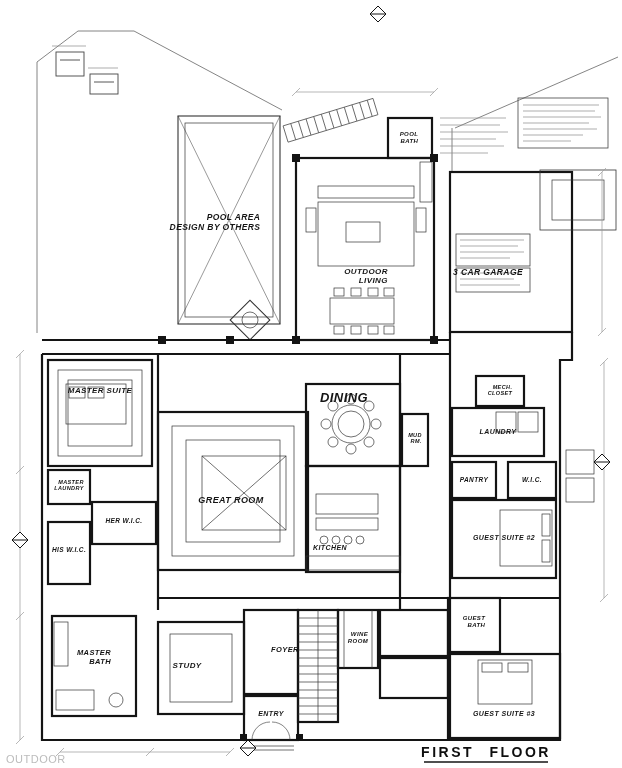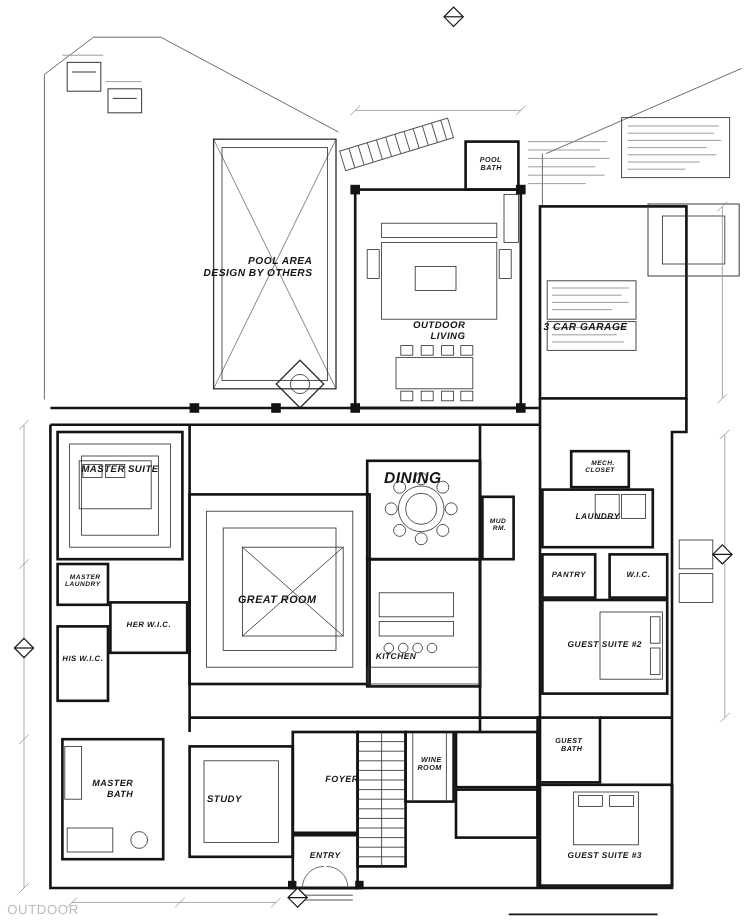--- a/index.html
+++ b/index.html
@@ -319,15 +319,16 @@
   <div class="lbl" style="left:358px;top:638px;font-size:6px">
     <span class="ln">WINE</span>
     <span class="ln">ROOM</span>
   </div>
   <div class="lbl" style="left:474px;top:622px;font-size:6px">
     <span class="ln">GUEST</span>
     <span class="ln">BATH</span>
   </div>
   <div class="lbl" style="left:504px;top:714px;font-size:7px">GUEST SUITE #3</div>
 
+  <div class="title" style="left:486px;top:752px">FIRST FLOOR</div>
   <div class="watermark">OUTDOOR</div>
 
 </div>
 
 </body></html>

